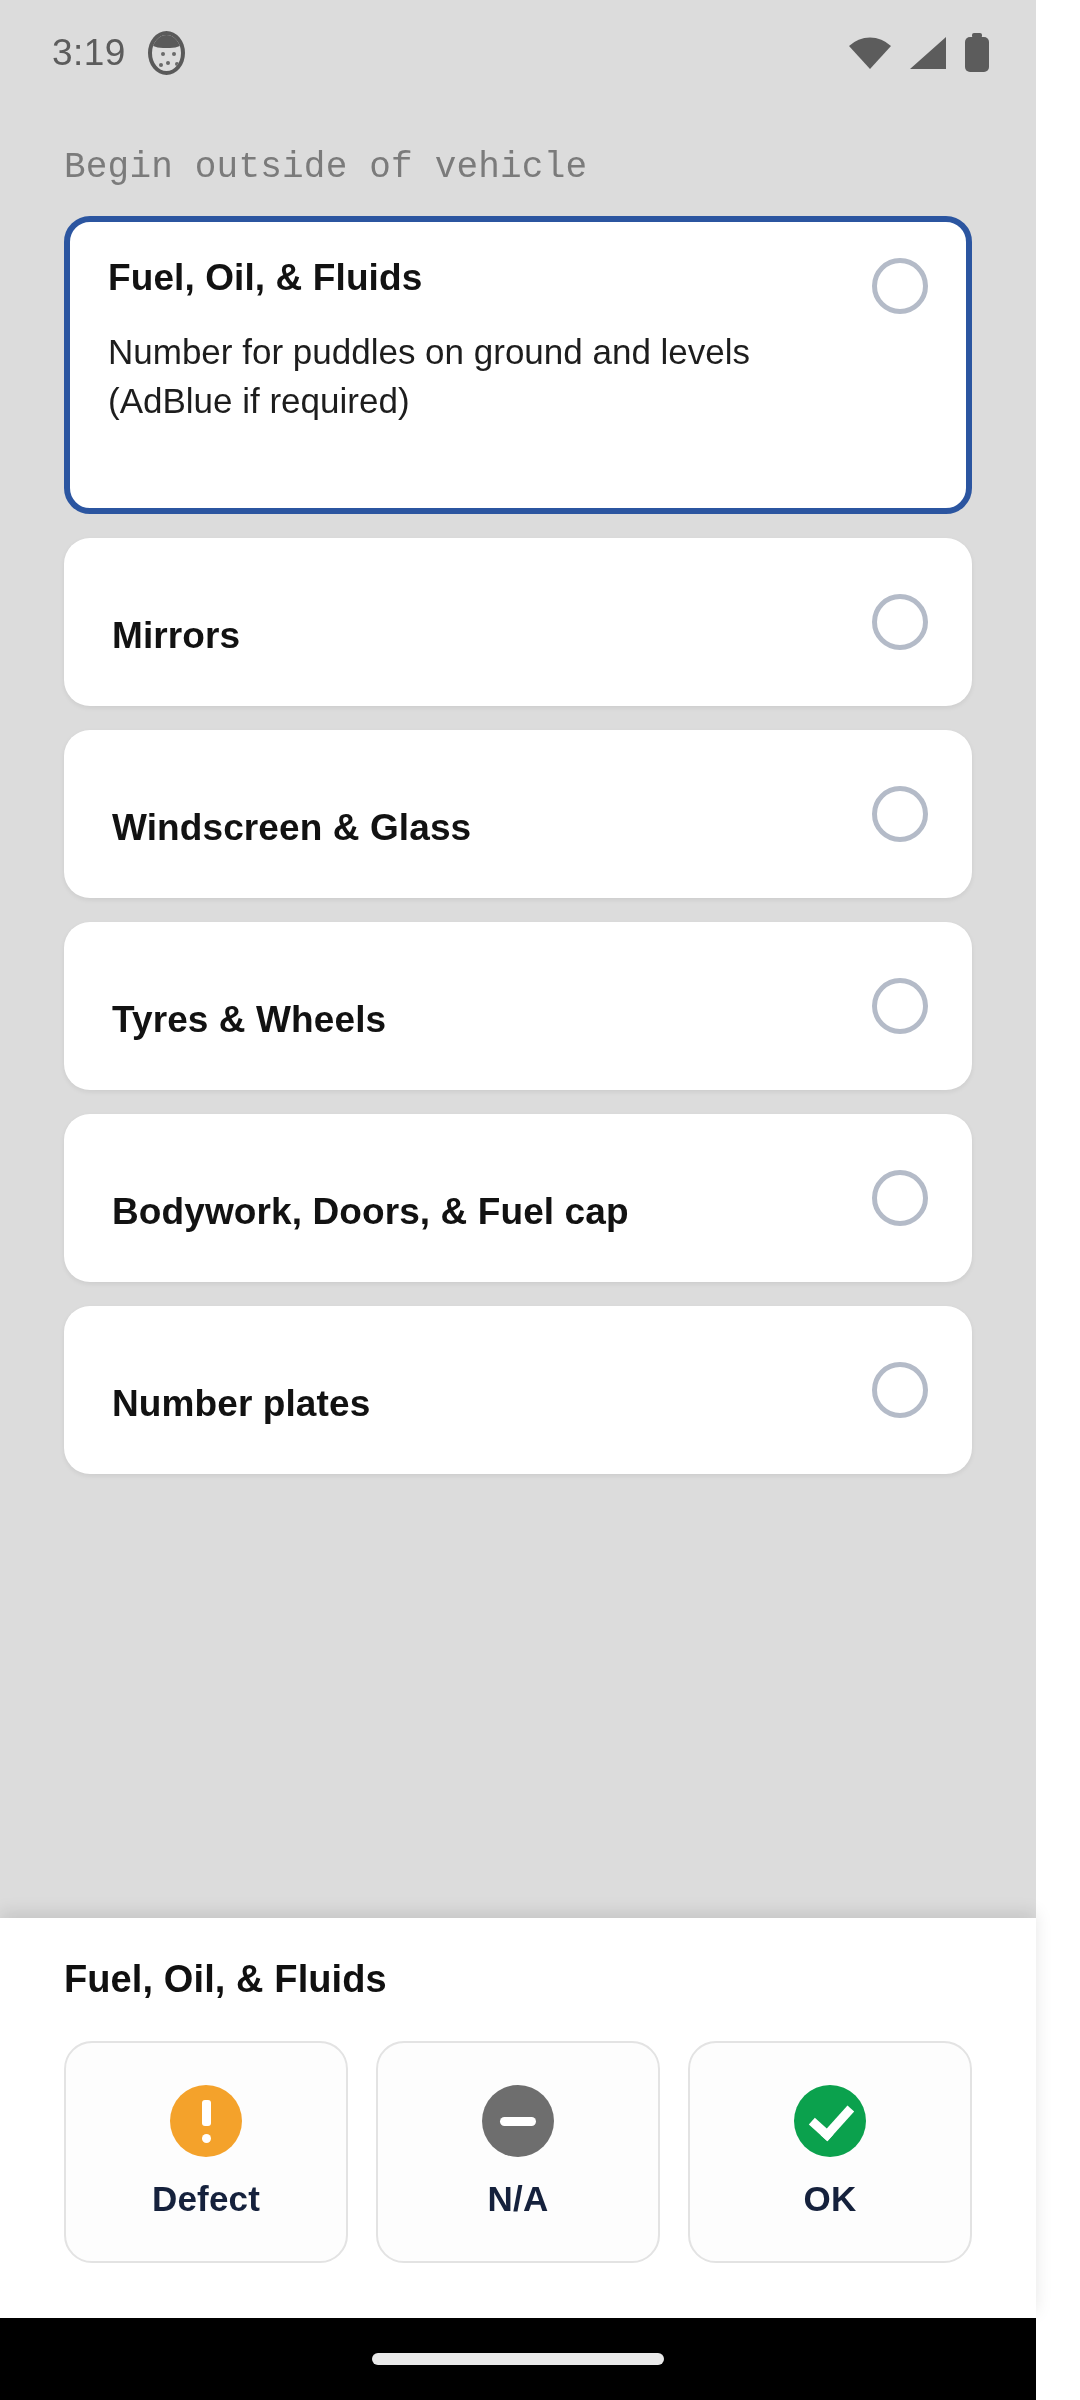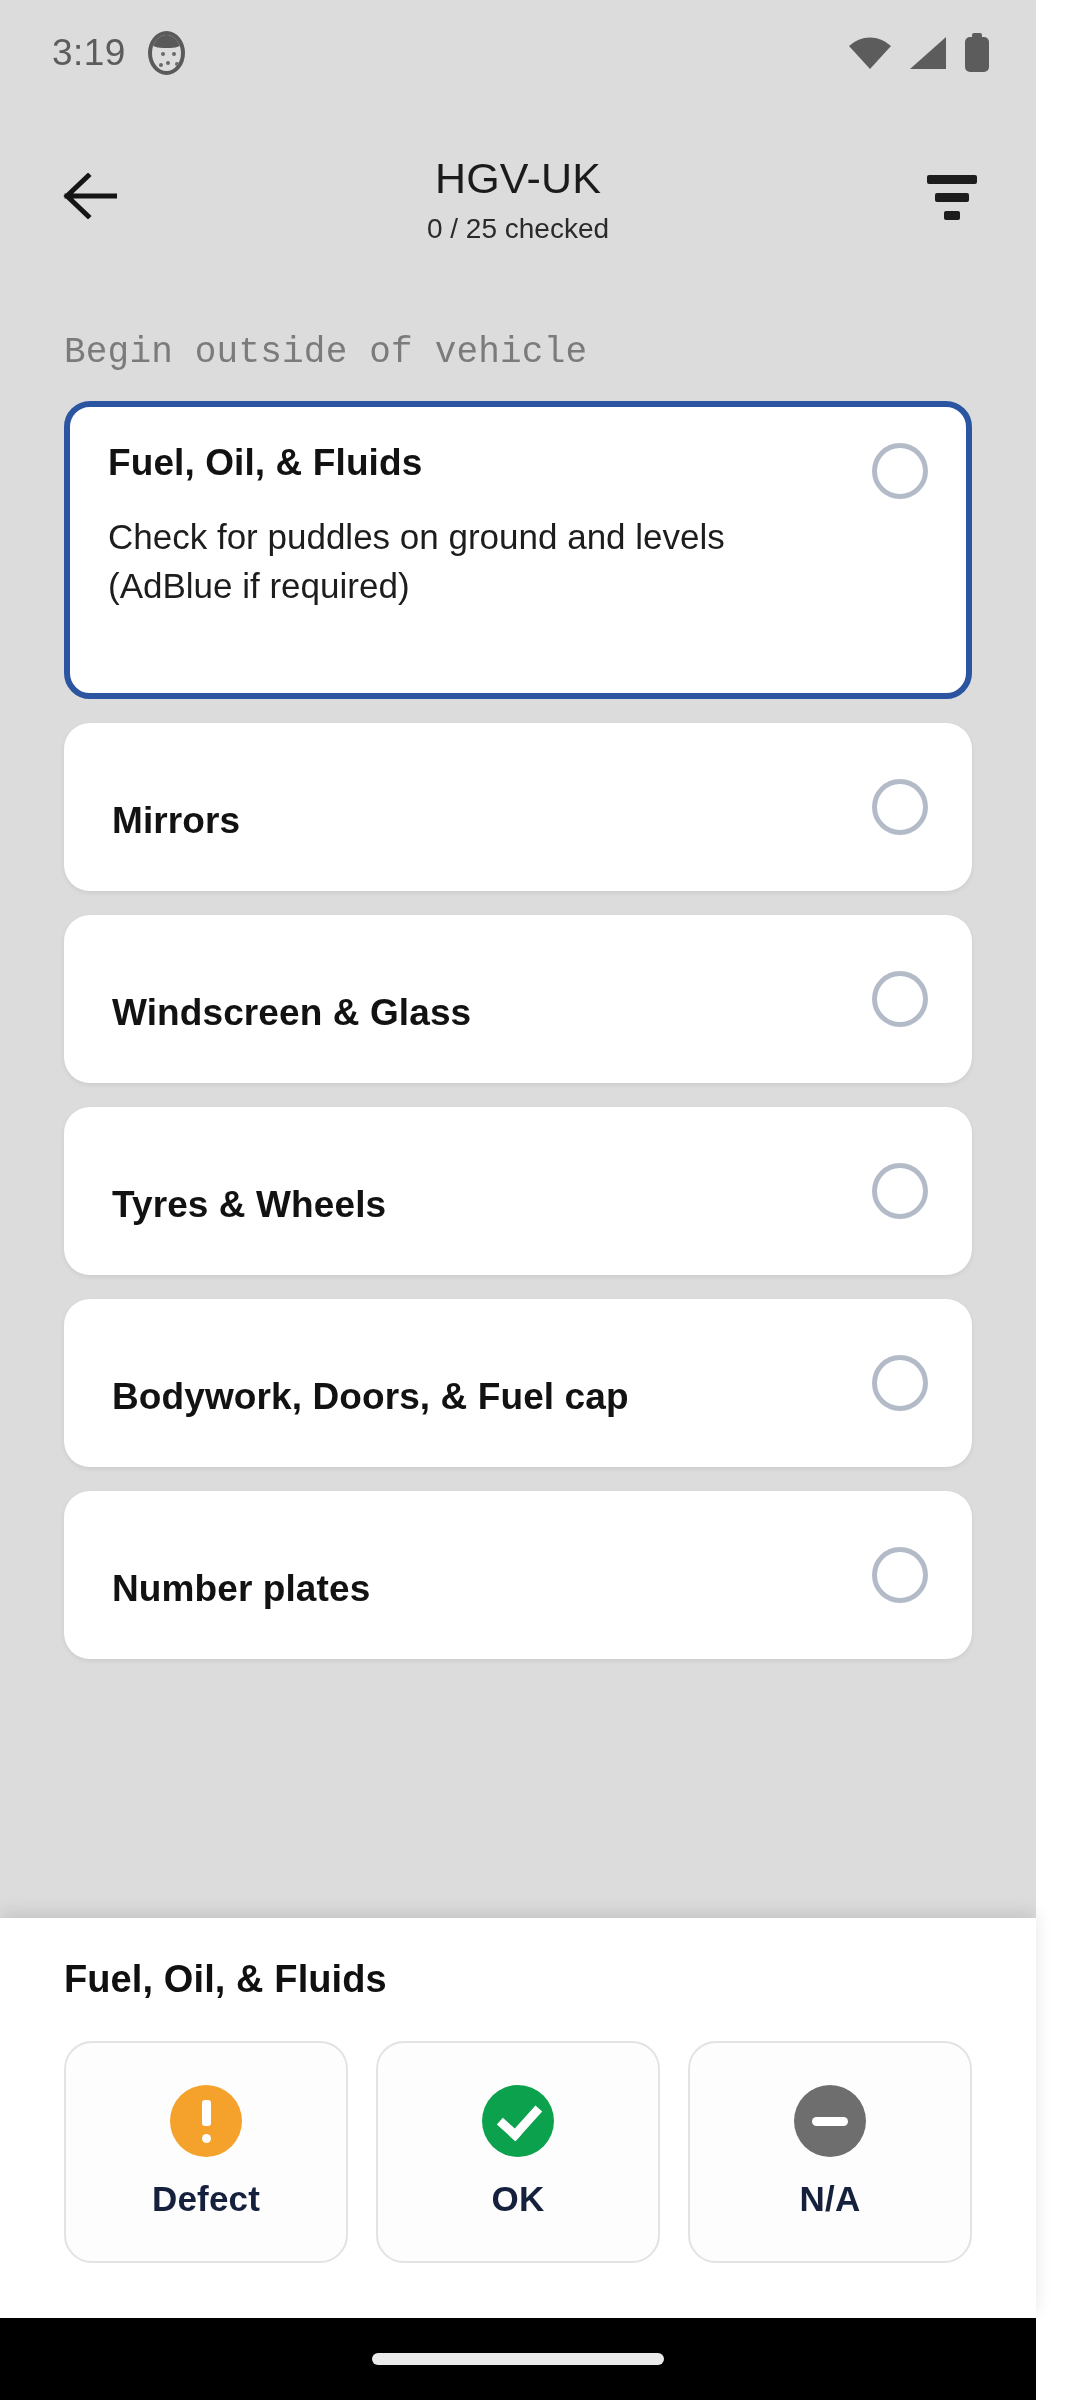--- a/index.html
+++ b/index.html
@@ -226,48 +226,28 @@
       </span>
       <span class="sb-ico">
         <svg width="26" height="40" viewBox="0 0 26 40">
           <rect x="8" y="0" width="10" height="5" rx="2" fill="#5c5c5c"></rect>
           <rect x="1" y="4" width="24" height="35" rx="5" fill="#5c5c5c"></rect>
         </svg>
       </span>
     </div>
   </div>
 
-  <div class="appbar">
-    <div class="back-btn">
-      <span>
-        <svg width="54" height="46" viewBox="0 0 54 46">
-          <path d="M25 3 L4 23 L25 43 M4 23 L52 23" stroke="#151515" stroke-width="5" fill="none" stroke-linecap="square" stroke-linejoin="miter"></path>
-        </svg>
-      </span>
-    </div>
-
-    <div class="appbar-titles">
-      <div class="app-title">HGV-UK</div>
-      <div class="app-subtitle">0 / 25 checked</div>
-    </div>
-
-    <div class="filter-btn">
-      <i></i>
-      <i></i>
-      <i></i>
-    </div>
-  </div>
 
   <div class="listwrap">
     <div class="section-head">Begin outside of vehicle</div>
 
     <div class="card selected">
       <div class="card-body">
         <div class="card-title">Fuel, Oil, &amp; Fluids</div>
-        <div class="card-desc">Check for puddles on ground and levels (AdBlue if required)</div>
+        <div class="card-desc">Number for puddles on ground and levels (AdBlue if required)</div>
       </div>
       <div class="radio"></div>
     </div>
 
     <div class="card simple">
       <div class="card-body">
         <div class="card-title">Mirrors</div>
       </div>
       <div class="radio"></div>
     </div>
@@ -305,27 +285,27 @@
   <div class="bottom-panel">
     <div class="bp-title">Fuel, Oil, &amp; Fluids</div>
     <div class="bp-actions">
 
       <div class="action-btn">
         <span class="action-icon ic-defect"></span>
         <span class="action-label">Defect</span>
       </div>
 
       <div class="action-btn">
+        <span class="action-icon ic-na"></span>
+        <span class="action-label">N/A</span>
+      </div>
+
+      <div class="action-btn">
         <span class="action-icon ic-ok"></span>
         <span class="action-label">OK</span>
-      </div>
-
-      <div class="action-btn">
-        <span class="action-icon ic-na"></span>
-        <span class="action-label">N/A</span>
       </div>
 
     </div>
   </div>
 
   <div class="navbar">
     <div class="home-pill"></div>
   </div>
 
 </div>

